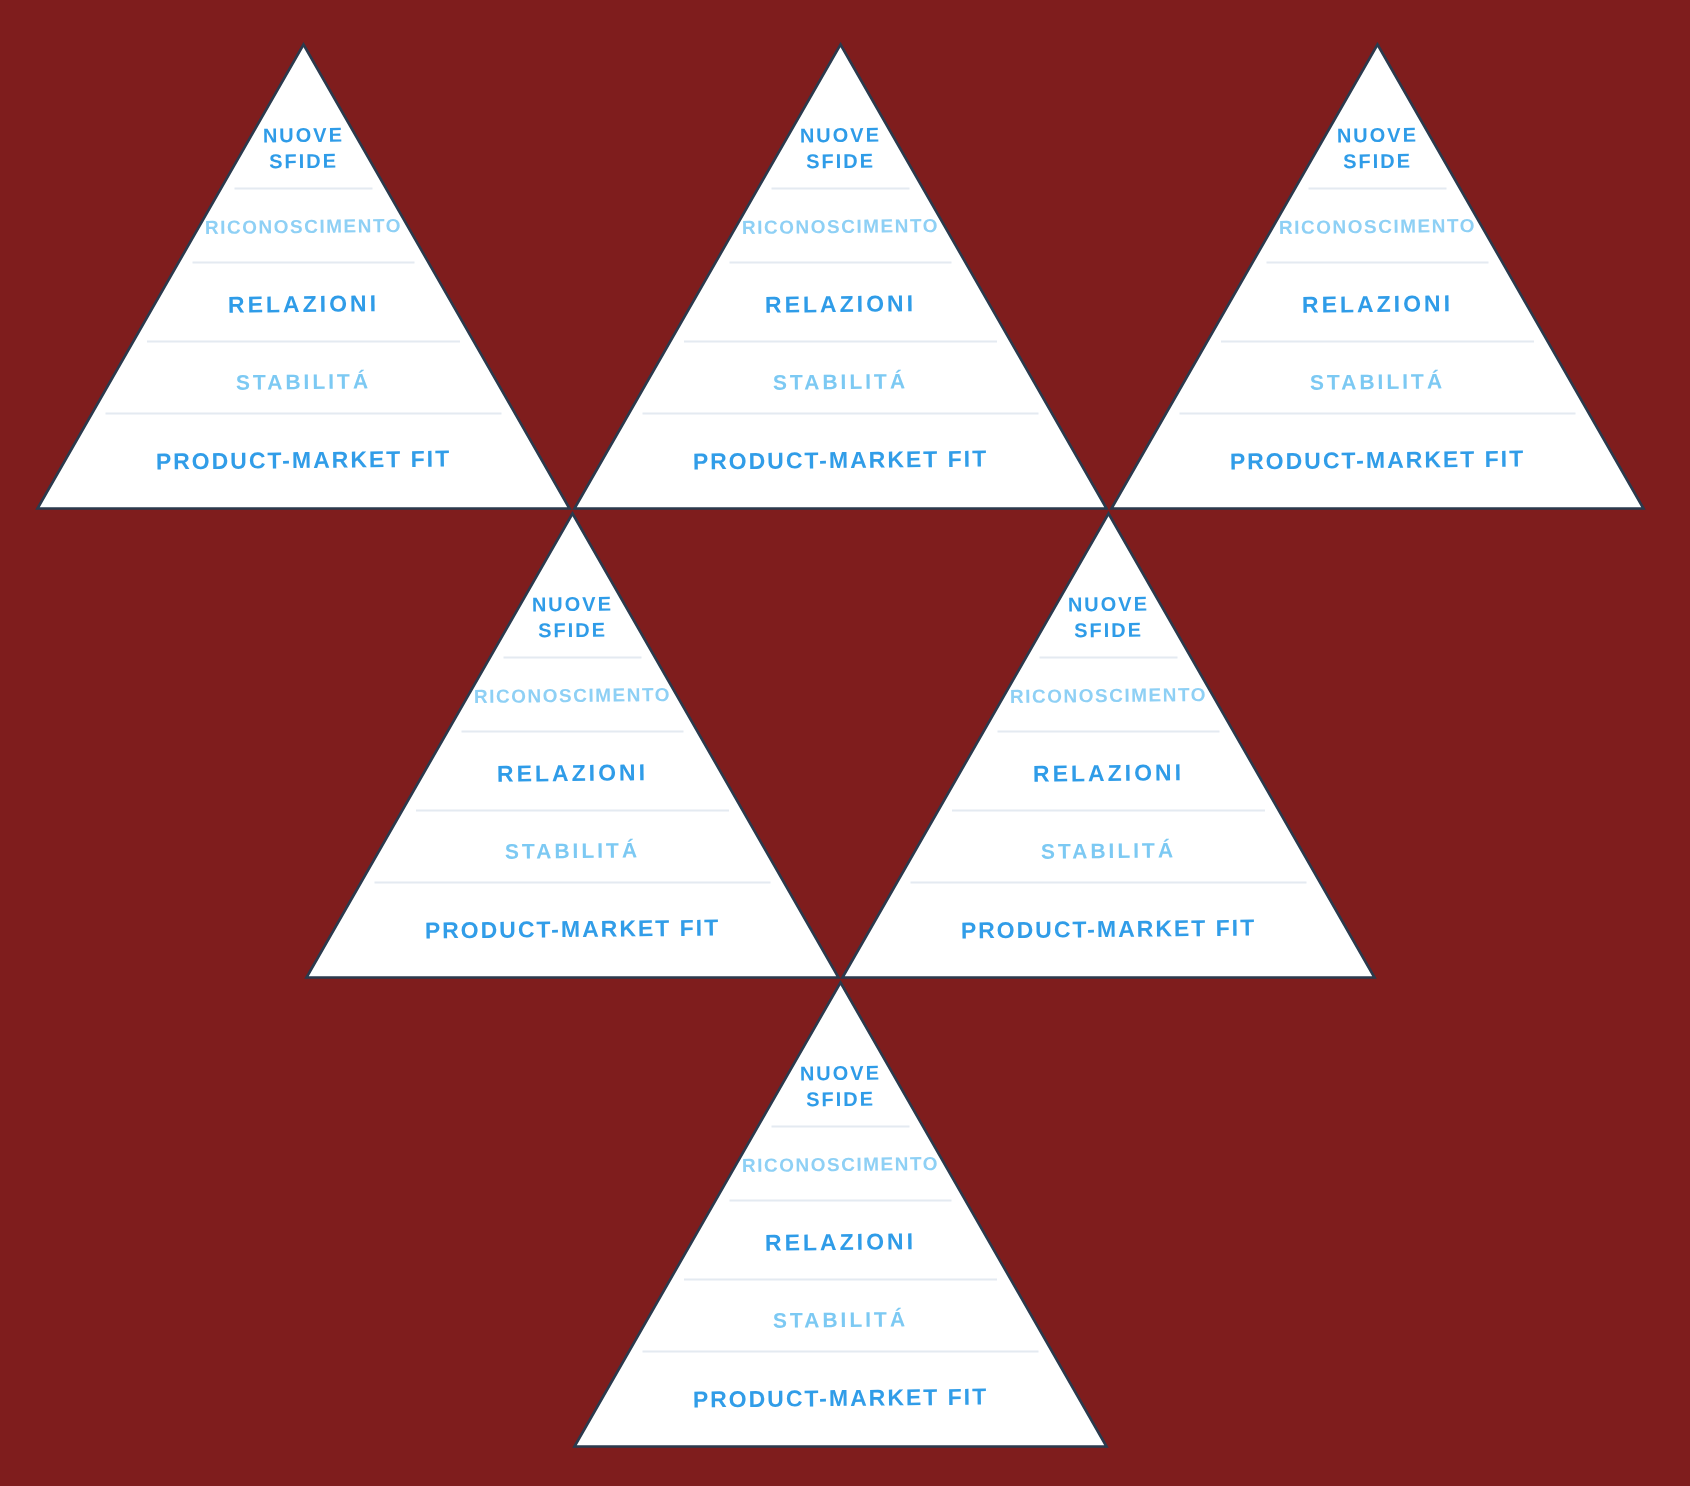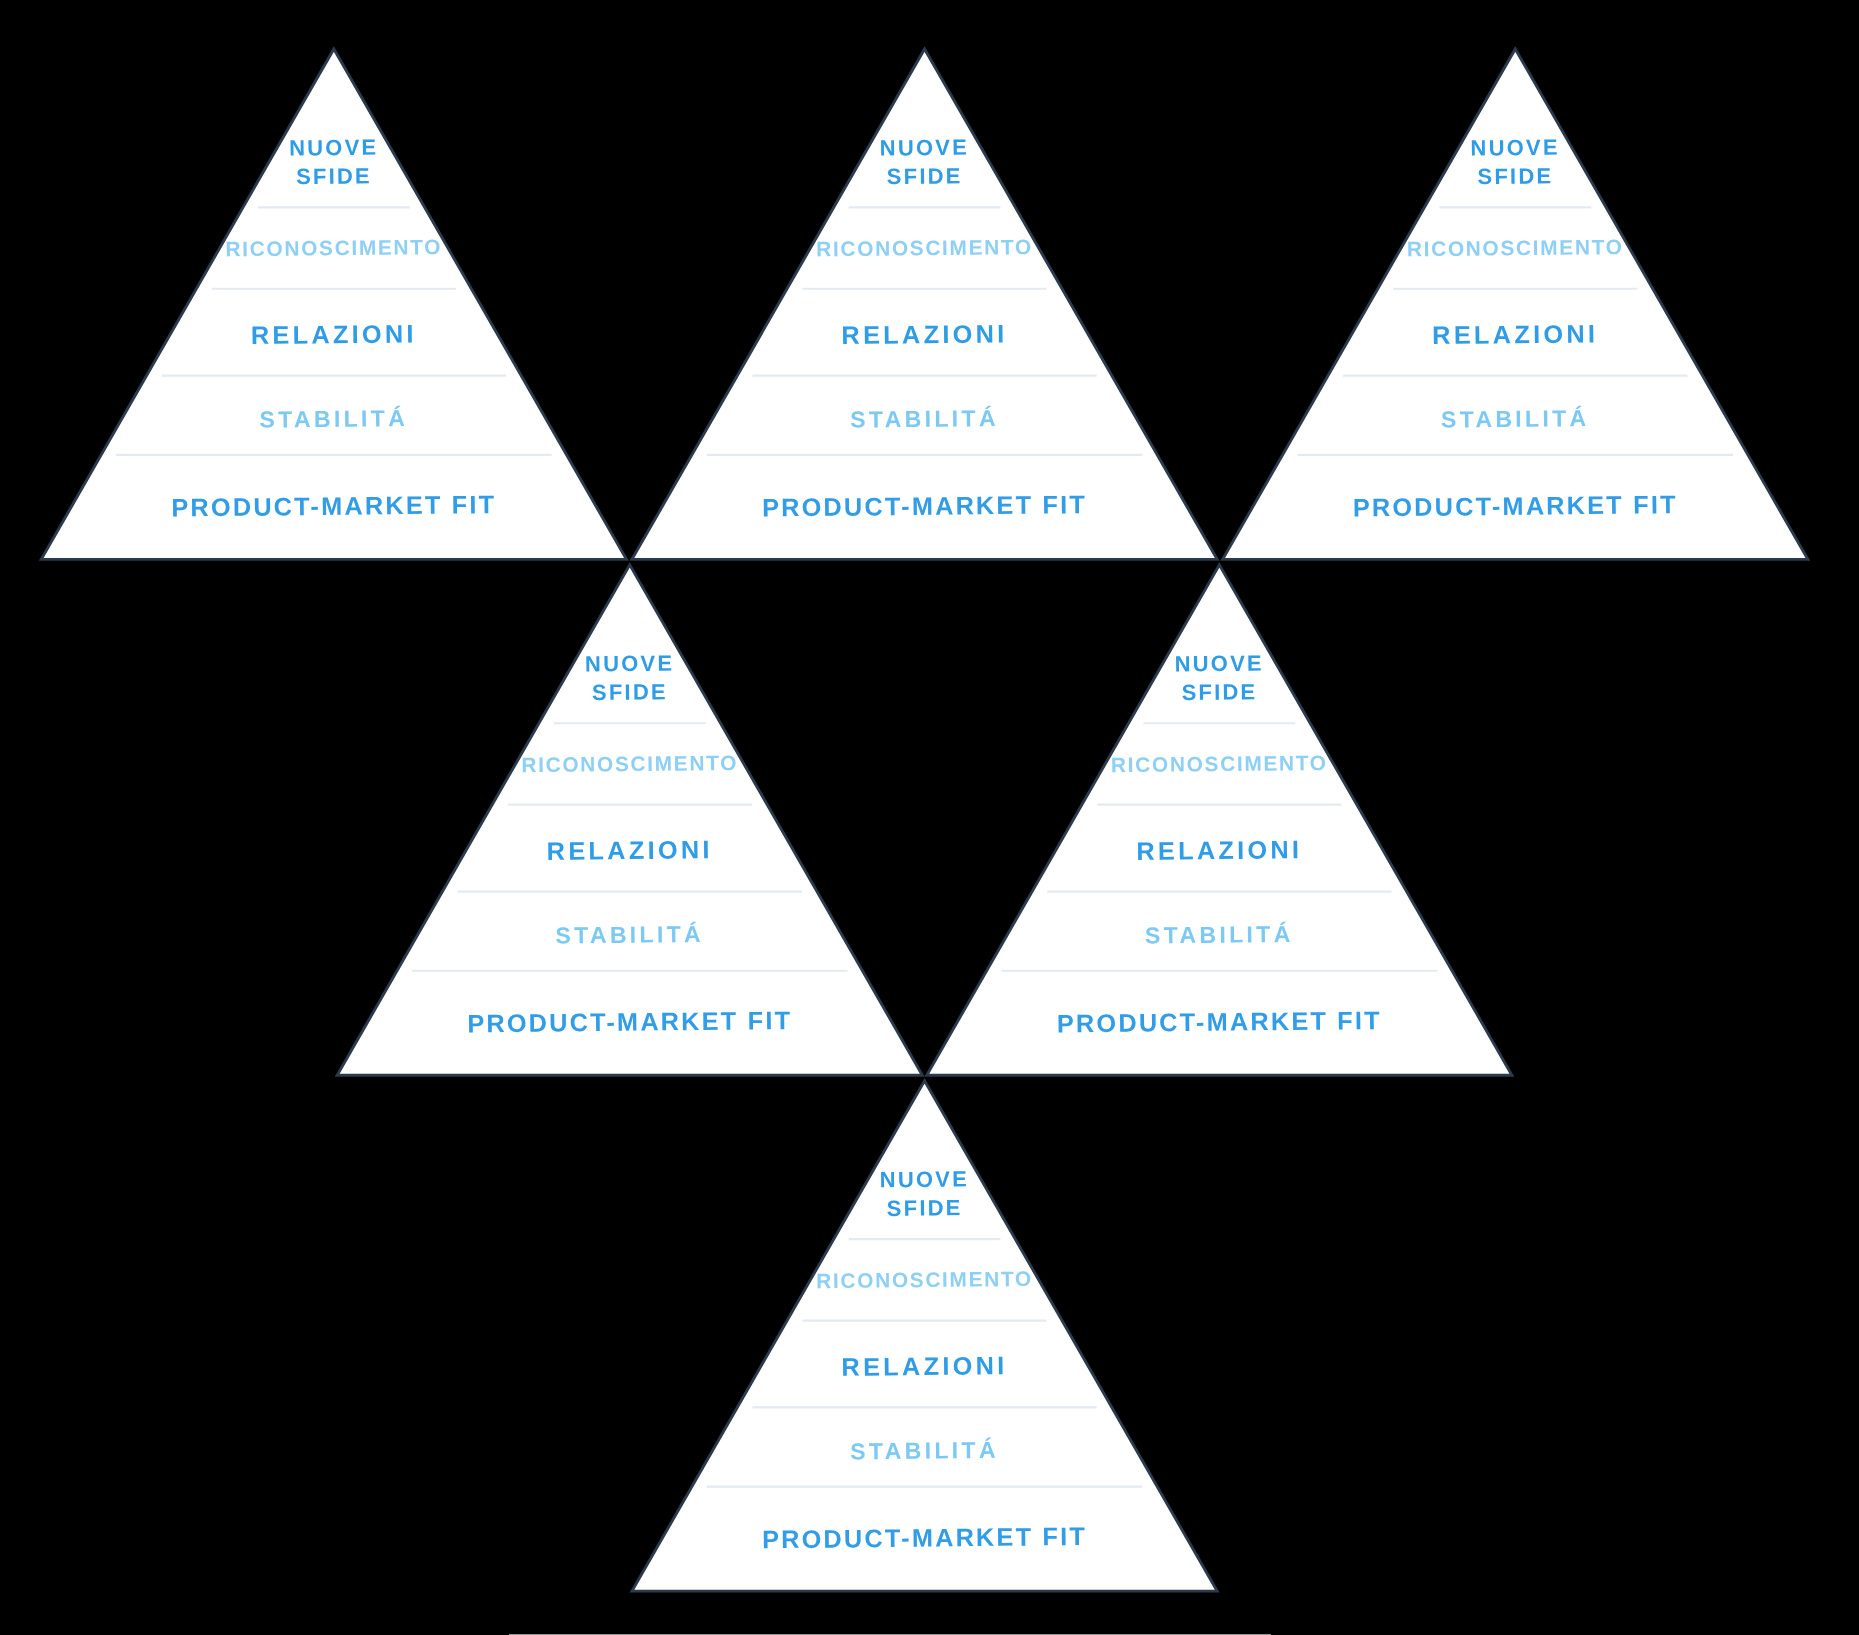--- a/index.html
+++ b/index.html
@@ -5,21 +5,21 @@
   html, body {
     margin: 0;
     padding: 0;
     background: #ffffff;
     font-family: "Liberation Sans", sans-serif;
   }
   .canvas {
     position: relative;
     width: 1690px;
     height: 1486px;
-    background: #000000;
+    background: #7f1d1d;
     overflow: hidden;
   }
   .pyramid {
     position: absolute;
     width: 537px;
     height: 469px;
   }
   .pos1 { left: 35px;   top: 42px;  }
   .pos2 { left: 572px;  top: 42px;  }
   .pos3 { left: 1109px; top: 42px;  }

